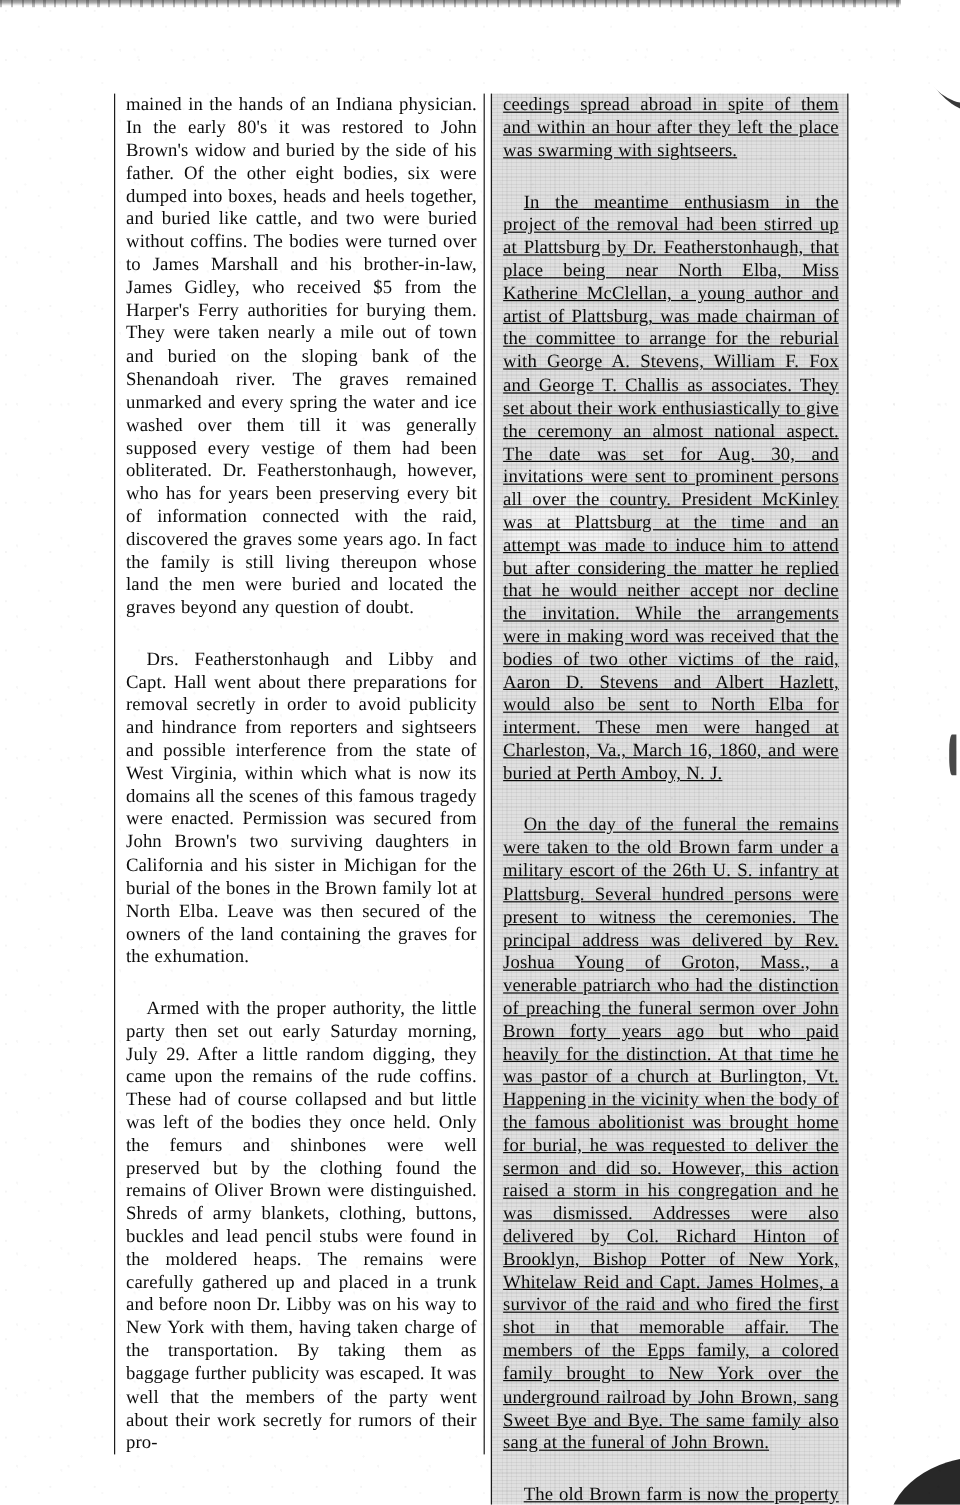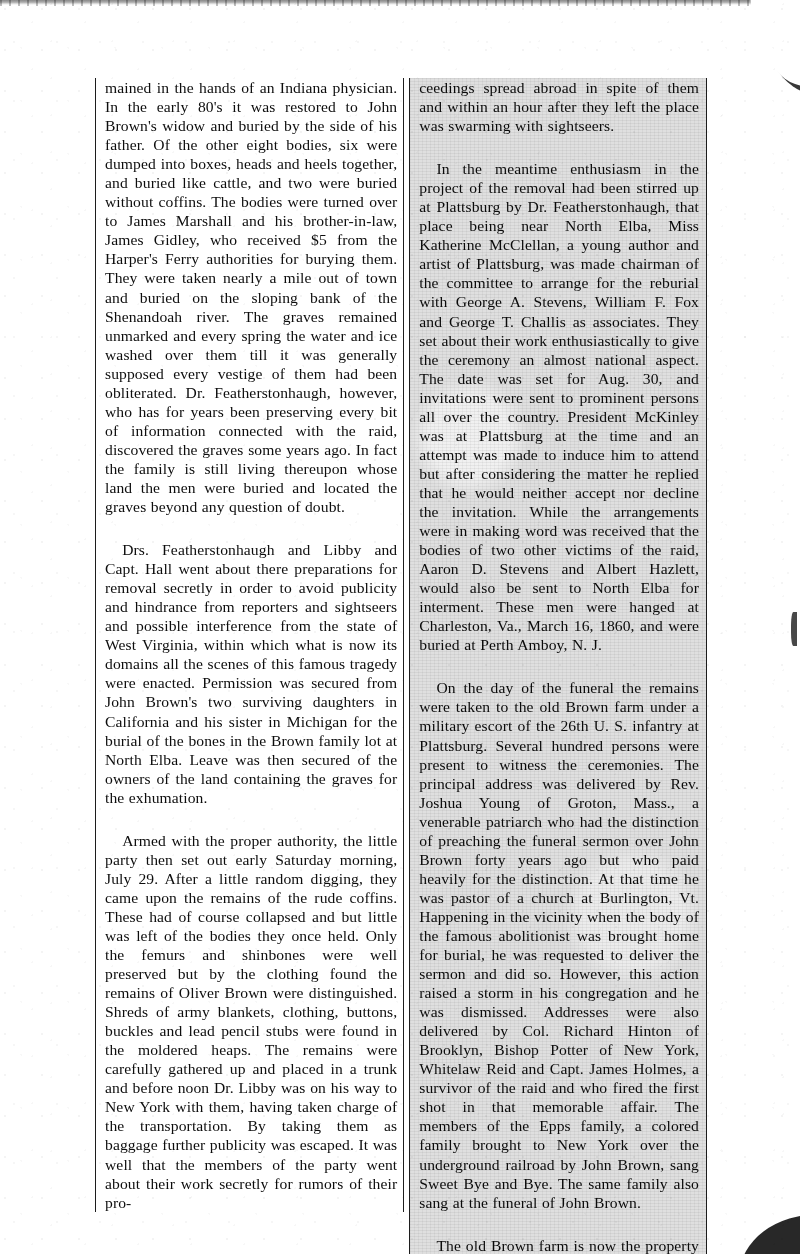--- a/index.html
+++ b/index.html
@@ -125,21 +125,21 @@
     font-size: 15.6px;
     line-height: 19.05px;
     text-align: justify;
     text-align-last: left;
     color: #0d0d0d;
     letter-spacing: .1px;
     word-spacing: .5px;
     -webkit-font-smoothing: none;
   }
   .para + .para { text-indent: 1.1em; margin-top: 24px; }
-  .col-right .para { color: #0a0a0a; }
+  .col-right .para { color: #0a0a0a; text-decoration: underline; }
 
   
   .para.cut { text-align: justify; }
 </style>
 </head>
 <body>
 
 <div id="page">
 
   <div class="top-band"></div>

